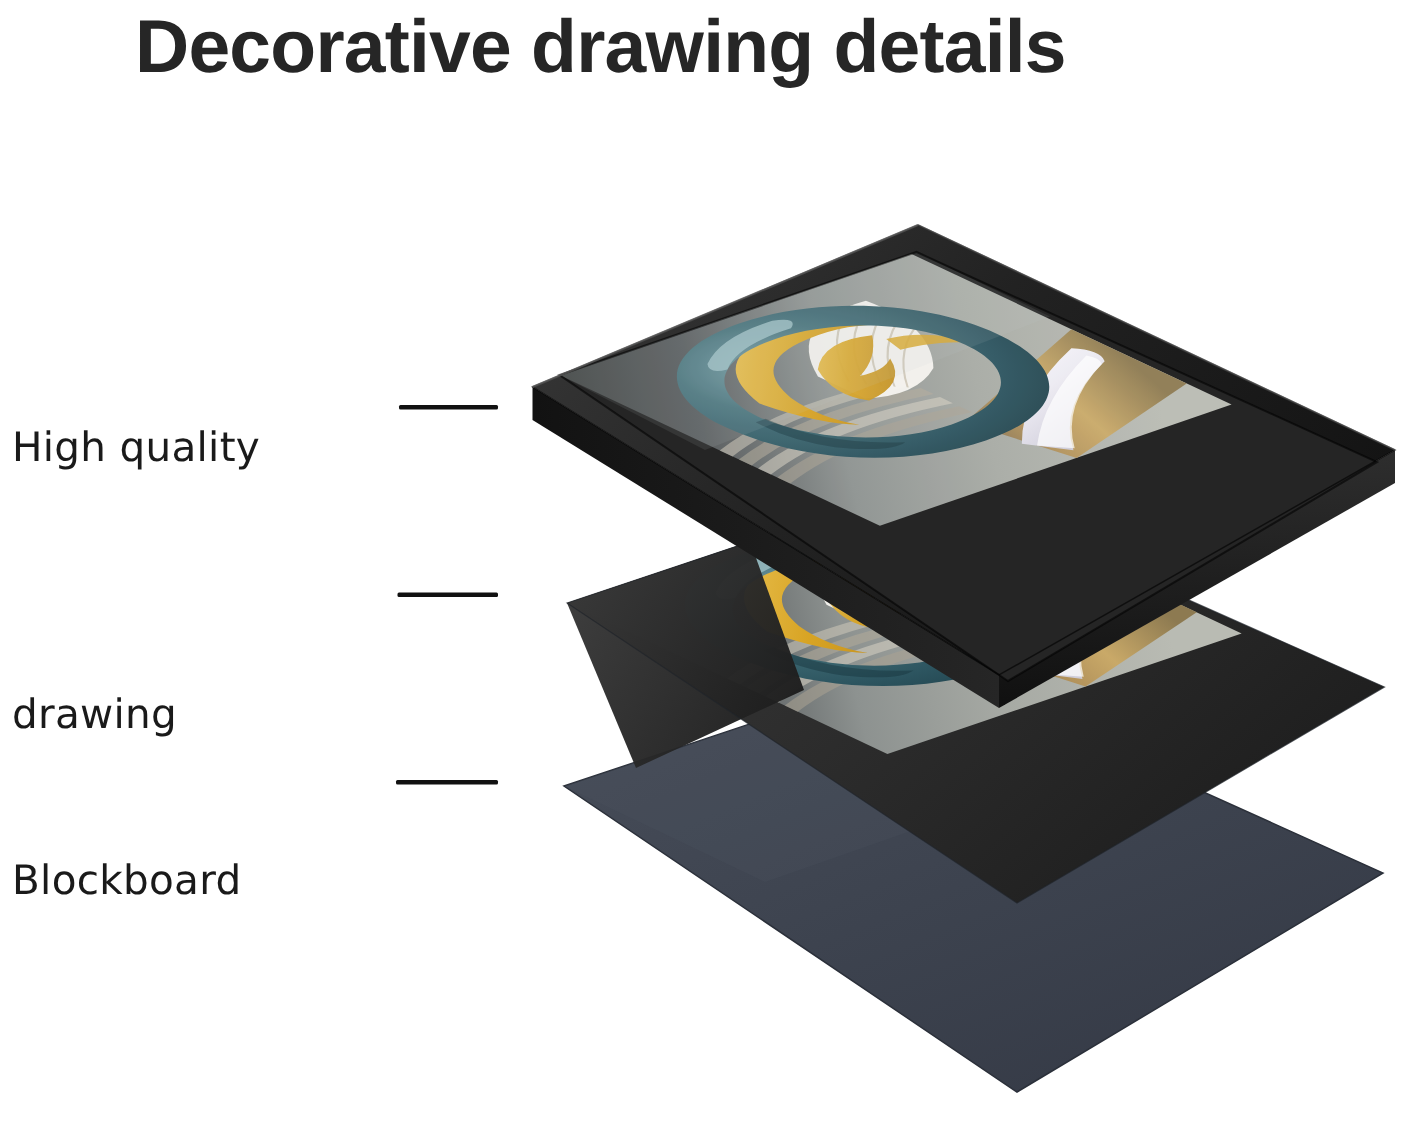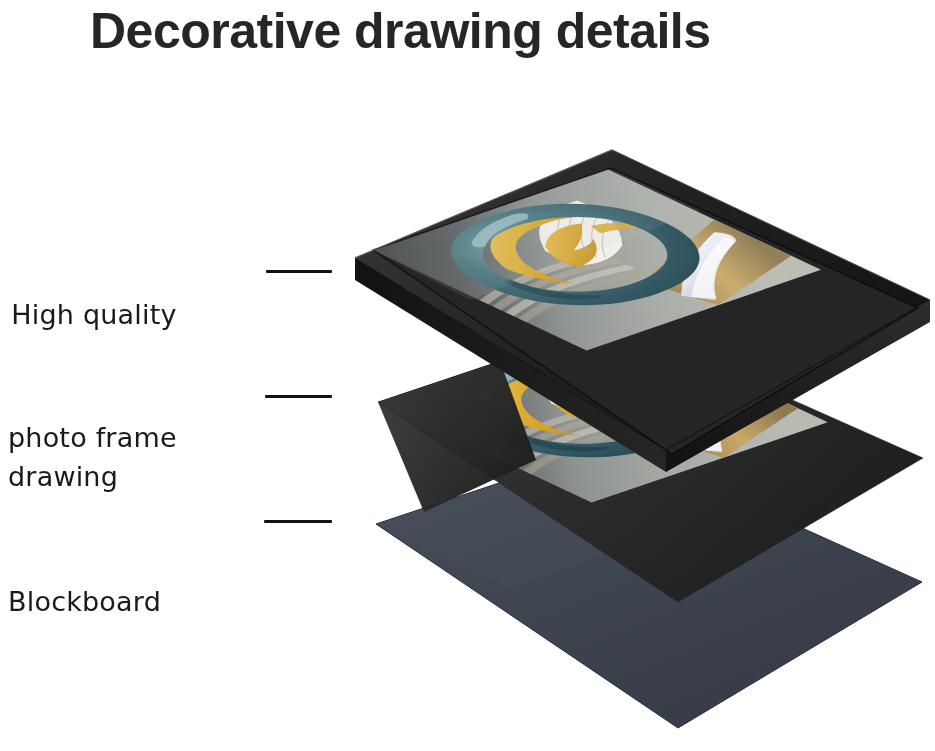--- a/index.html
+++ b/index.html
@@ -37,23 +37,23 @@
   .callout {
     position: absolute;
     font-family: "DejaVu Sans", "Liberation Sans", sans-serif;
     font-size: 27px;
     font-weight: 400;
     color: #1a1a1a;
     white-space: pre;
     line-height: 41px;
     letter-spacing: 0.2px;
   }
-  #callout-frame  { left: 8px;  top: 212px; text-align: right; }
+  #callout-frame  { left: 8px;  top: 196px; }
   #callout-canvas { left: 8px;  top: 374px; }
-  #callout-board  { left: 8px;  top: 499px; }
+  #callout-board  { left: 8px;  top: 485px; }
 
   .leader {
     position: absolute;
     height: 3px;
     background: #111111;
     border-radius: 1px;
   }
   #leader-frame  { left: 266px; top: 270px; width: 66px; }
   #leader-canvas { left: 265px; top: 395px; width: 67px; }
   #leader-board  { left: 264px; top: 520px; width: 68px; }
@@ -68,21 +68,20 @@
   }
   #exploded-view svg { display: block; }
 </style>
 </head>
 <body>
 
 <div id="page-title">Decorative drawing details</div>
 
 <div class="callout" id="callout-frame">
   <div>High quality</div>
-  <div>photo frame</div>
 </div>
 <div class="leader" id="leader-frame"></div>
 
 <div class="callout" id="callout-canvas">
   <div>drawing</div>
 </div>
 <div class="leader" id="leader-canvas"></div>
 
 <div class="callout" id="callout-board">
   <div>Blockboard</div>

